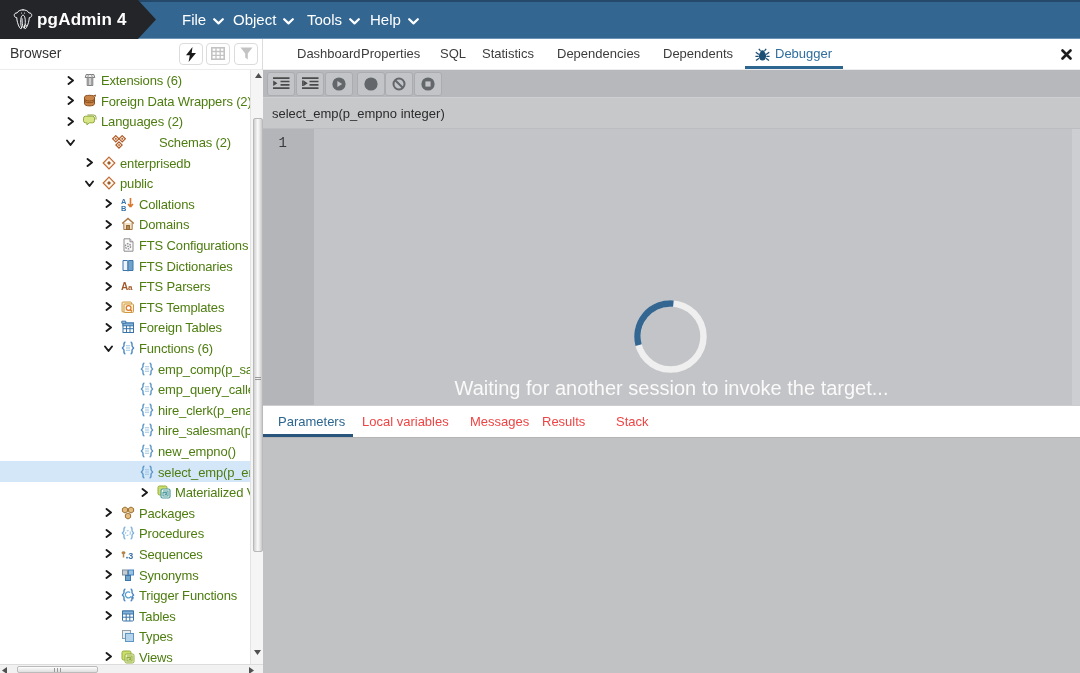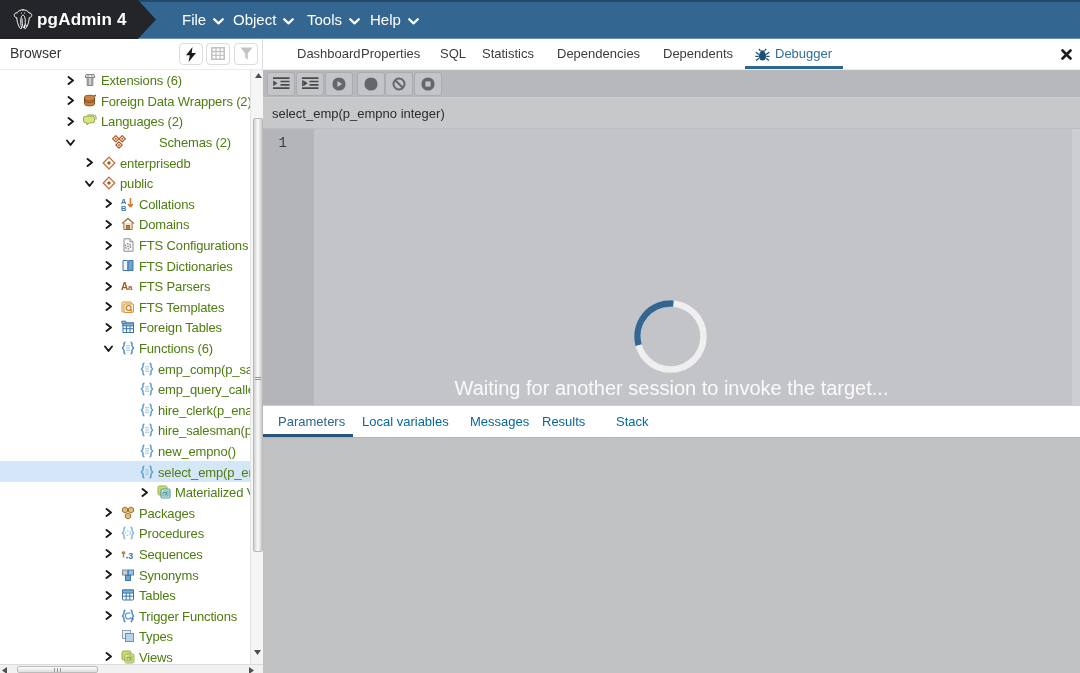--- a/index.html
+++ b/index.html
@@ -45,21 +45,21 @@
 .dbtn { position:absolute; top:1.5px; width:28px; height:24px; background:#c2c4c7; border:1px solid #aaacaf; border-radius:3px; display:flex; align-items:center; justify-content:center; }
 #fnbar { position:absolute; left:0; top:27px; width:817px; height:31px; background:#c7c8ca; border-top:1px solid #cfcfd1; }
 #fnbar .t { position:absolute; left:9px; top:0; height:31px; line-height:31px; font-size:13px; color:#2c2c2c; }
 #editor { position:absolute; left:0; top:58px; width:817px; height:277px; background:#c3c4c7; border-top:1px solid #bcbdc0; }
 #gutter { position:absolute; left:0; top:0; width:51px; height:277px; background:#b3b5b9; }
 #gutter .n1 { position:absolute; left:0; top:6px; width:24px; text-align:right; font-family:"Liberation Mono",monospace; font-size:14px; color:#3a3a3a; }
 #editor .esb { position:absolute; right:0; top:0; width:8px; height:277px; background:#cdced1; }
 #spin { position:absolute; left:371px; top:230px; }
 #waitmsg { position:absolute; left:0; top:307px; width:817px; text-align:center; font-size:20px; color:#fafafa; }
 #btabs { position:absolute; left:0; top:335px; width:817px; height:32px; background:#fff; border-top:1px solid #cdcdcd; }
-.btab { position:absolute; top:0; height:32px; line-height:31px; font-size:13px; color:#0369a1; }
+.btab { position:absolute; top:0; height:32px; line-height:31px; font-size:13px; color:#ef4444; }
 .btab.active { color:#2c6690; }
 .btab.active .ul { position:absolute; left:-15px; right:-8px; bottom:0; height:4px; background:#29557c; }
 #bpanel { position:absolute; left:0; top:367px; width:817px; height:236px; background:#c1c2c4; border-top:1px solid #b5b5b5; }
 </style>
 </head>
 <body>
 <div id="app">
 
 <div id="hdr">
  <div class="topline"></div>
@@ -482,41 +482,41 @@
         </div>
       </div>
 <div class="trow ">
         <div class="in" style="padding-left:104px;">
           <span class="chev">
             <svg width="9" height="9" viewBox="0 0 9 9">
               <path d="M2.5 1 L7 4.5 L2.5 8" fill="none" stroke="#1a1a1a" stroke-width="1.9" stroke-linecap="round" stroke-linejoin="round"></path>
             </svg>
           </span>
           <svg class="ticon" viewBox="0 0 14 14">
-            <rect x="1.5" y="2" width="11" height="10" rx="1" fill="#fff" stroke="#3b74a8"></rect>
-            <rect x="1.5" y="2" width="11" height="3" fill="#85b3d8" stroke="#3b74a8"></rect>
-            <path d="M1.5 8.2 h11 M5.2 5 v7 M8.8 5 v7" stroke="#3b74a8"></path>
-          </svg>
-          <span class="tlab">Tables</span>
-        </div>
-      </div>
-<div class="trow ">
-        <div class="in" style="padding-left:104px;">
-          <span class="chev">
-            <svg width="9" height="9" viewBox="0 0 9 9">
-              <path d="M2.5 1 L7 4.5 L2.5 8" fill="none" stroke="#1a1a1a" stroke-width="1.9" stroke-linecap="round" stroke-linejoin="round"></path>
-            </svg>
-          </span>
-          <svg class="ticon" viewBox="0 0 14 14">
             <path d="M4.4 1.2 c-1.8 0 -1.4 2.3 -1.4 3.4 c0 1.4 -1.6 1.7 -1.6 2.4 c0 0.7 1.6 1 1.6 2.4 c0 1.1 -0.4 3.4 1.4 3.4" fill="none" stroke="#4a86c0" stroke-width="1.4"></path>
             <path d="M9.6 1.2 c1.8 0 1.4 2.3 1.4 3.4 c0 1.4 1.6 1.7 1.6 2.4 c0 0.7 -1.6 1 -1.6 2.4 c0 1.1 0.4 3.4 -1.4 3.4" fill="none" stroke="#4a86c0" stroke-width="1.4"></path>
             <path d="M9.2 4.5 a3 3 0 1 0 0.8 3.8" fill="none" stroke="#56a0d0" stroke-width="1.3"></path>
             <path d="M10.5 9.5 l1.8 2 l0.4 -2.6z" fill="#3b74a8"></path>
           </svg>
           <span class="tlab">Trigger Functions</span>
+        </div>
+      </div>
+<div class="trow ">
+        <div class="in" style="padding-left:104px;">
+          <span class="chev">
+            <svg width="9" height="9" viewBox="0 0 9 9">
+              <path d="M2.5 1 L7 4.5 L2.5 8" fill="none" stroke="#1a1a1a" stroke-width="1.9" stroke-linecap="round" stroke-linejoin="round"></path>
+            </svg>
+          </span>
+          <svg class="ticon" viewBox="0 0 14 14">
+            <rect x="1.5" y="2" width="11" height="10" rx="1" fill="#fff" stroke="#3b74a8"></rect>
+            <rect x="1.5" y="2" width="11" height="3" fill="#85b3d8" stroke="#3b74a8"></rect>
+            <path d="M1.5 8.2 h11 M5.2 5 v7 M8.8 5 v7" stroke="#3b74a8"></path>
+          </svg>
+          <span class="tlab">Tables</span>
         </div>
       </div>
 <div class="trow ">
         <div class="in" style="padding-left:104px;">
           <span class="chev"></span>
           <svg class="ticon" viewBox="0 0 14 14">
             <rect x="1.5" y="1.5" width="8" height="8" fill="#e7ecf0" stroke="#8fa0ad"></rect>
             <rect x="4.5" y="4.5" width="8" height="8" fill="#b5d3ea" stroke="#5b96c5"></rect>
           </svg>
           <span class="tlab">Types</span>

